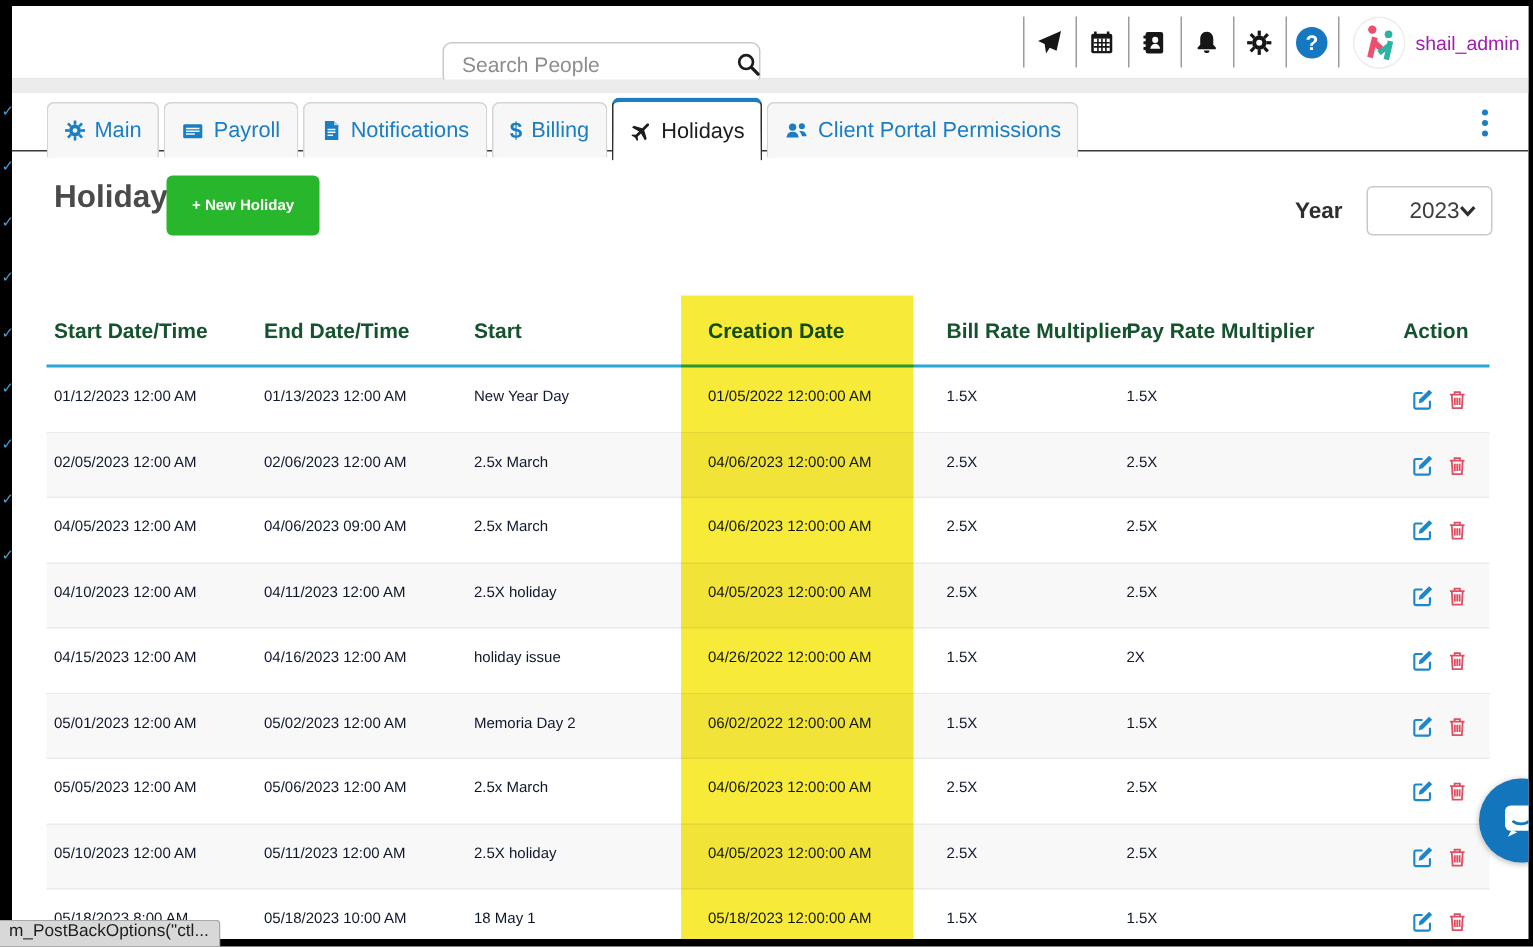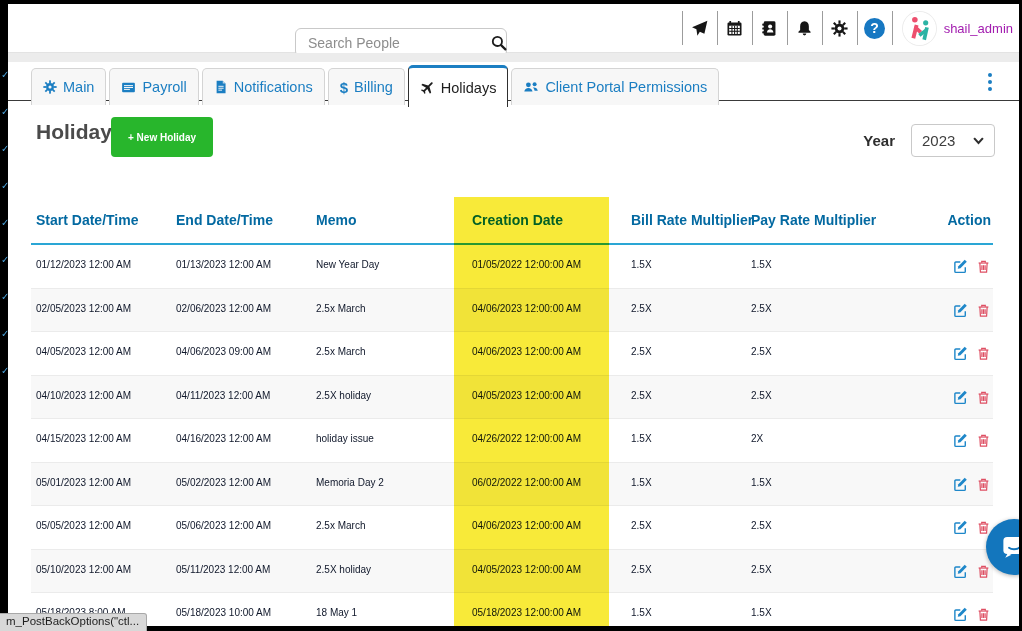--- a/index.html
+++ b/index.html
@@ -33,38 +33,38 @@
   .dollar{font-weight:bold;font-size:15px;line-height:1;}
   .kebab{position:absolute;right:20px;top:66px;width:18px;height:24px;display:flex;flex-direction:column;align-items:center;justify-content:center;gap:3px;cursor:pointer;}
   .kebab i{width:4px;height:4px;border-radius:50%;background:var(--accent_blue,#1b7ec2);}
 
   
   .page-title{position:absolute;left:28px;top:116px;font-size:21px;font-weight:bold;color:#4a4a4a;}
   .new-btn{position:absolute;left:103px;top:113px;height:40px;padding:0 17px;background:var(--green,#28b62c);color:#fff;border:none;border-radius:4px;font-size:10px;font-weight:600;font-family:inherit;cursor:pointer;}
   .year-wrap{position:absolute;right:24px;top:120px;display:flex;align-items:center;gap:16px;}
   .year-label{font-size:15px;font-weight:bold;color:#2e2e2e;}
   .year-select{width:84px;height:33px;border:1px solid #c9c9c9;border-radius:4px;display:flex;align-items:center;padding:0 10px;box-sizing:border-box;cursor:pointer;background:#fff;}
-  .year-select .val{flex:1;text-align:left;font-size:15px;color:#3e3e3e;}
+  .year-select .val{flex:1;text-align:right;font-size:15px;color:#3e3e3e;}
 
   
   .table-area{position:absolute;left:23px;top:194px;width:962px;bottom:0;}
-  .thead{position:relative;height:45px;border-bottom:2px solid var(--table_underline,#2aa6d5);font-weight:bold;color:#0369a1;font-size:14px;}
+  .thead{position:relative;height:45px;border-bottom:2px solid var(--table_underline,#2aa6d5);font-weight:bold;color:#14532d;font-size:14px;}
   .thead .cell{top:14px;}
   .rows{position:relative;}
   .trow{position:relative;height:43.5px;border-bottom:1px solid #ebebeb;font-size:10px;color:#0f172a;box-sizing:border-box;}
   .trow.alt{background:#f8f8f8;}
   .cell{position:absolute;top:13px;white-space:nowrap;}
   .trow .cell{top:14px;}
   .col-start{left:5px;width:138px;}
   .col-end{left:145px;width:138px;}
   .col-memo{left:285px;width:150px;}
   .col-created{left:441px;width:158px;}
   .col-bill{left:600px;width:115px;}
   .col-pay{left:720px;width:150px;}
-  .col-action{right:2px;text-align:right;display:flex;gap:8px;justify-content:flex-end;}
+  .col-action{right:14px;text-align:right;display:flex;gap:8px;justify-content:flex-end;}
   .act{display:flex;cursor:pointer;}
   .act.edit{color:var(--edit_blue,#1e87c9);}
   .act.del{color:var(--delete_red,#de4f63);}
 
   
   .hl{position:absolute;left:446px;top:193px;width:155px;height:429px;background:var(--yellow,#f8ea39);mix-blend-mode:multiply;pointer-events:none;z-index:6;}
 
   
   .chat-bubble{position:absolute;left:978px;top:515px;width:56px;height:56px;border-radius:50%;background:var(--chat_blue,#1376bd);display:flex;align-items:center;justify-content:center;z-index:8;cursor:pointer;box-shadow:0 1px 4px rgba(0,0,0,.3);}
 
@@ -255,21 +255,21 @@
             <polyline points="1,1.8 5,6.2 9,1.8" fill="none" stroke="#2e2e2e" stroke-width="1.9"></polyline>
           </svg>
         </span>
     </div>
   </div>
 
   <div class="table-area">
     <div class="thead">
       <span class="cell col-start">Start Date/Time</span>
       <span class="cell col-end">End Date/Time</span>
-      <span class="cell col-memo">Memo</span>
+      <span class="cell col-memo">Start</span>
       <span class="cell col-created">Creation Date</span>
       <span class="cell col-bill">Bill Rate Multiplier</span>
       <span class="cell col-pay">Pay Rate Multiplier</span>
       <span class="cell col-action">Action</span>
     </div>
     <div class="rows" id="rows">
         <div class="trow">
     <span class="cell col-start">01/12/2023 12:00 AM</span>
     <span class="cell col-end">01/13/2023 12:00 AM</span>
     <span class="cell col-memo">New Year Day</span>

